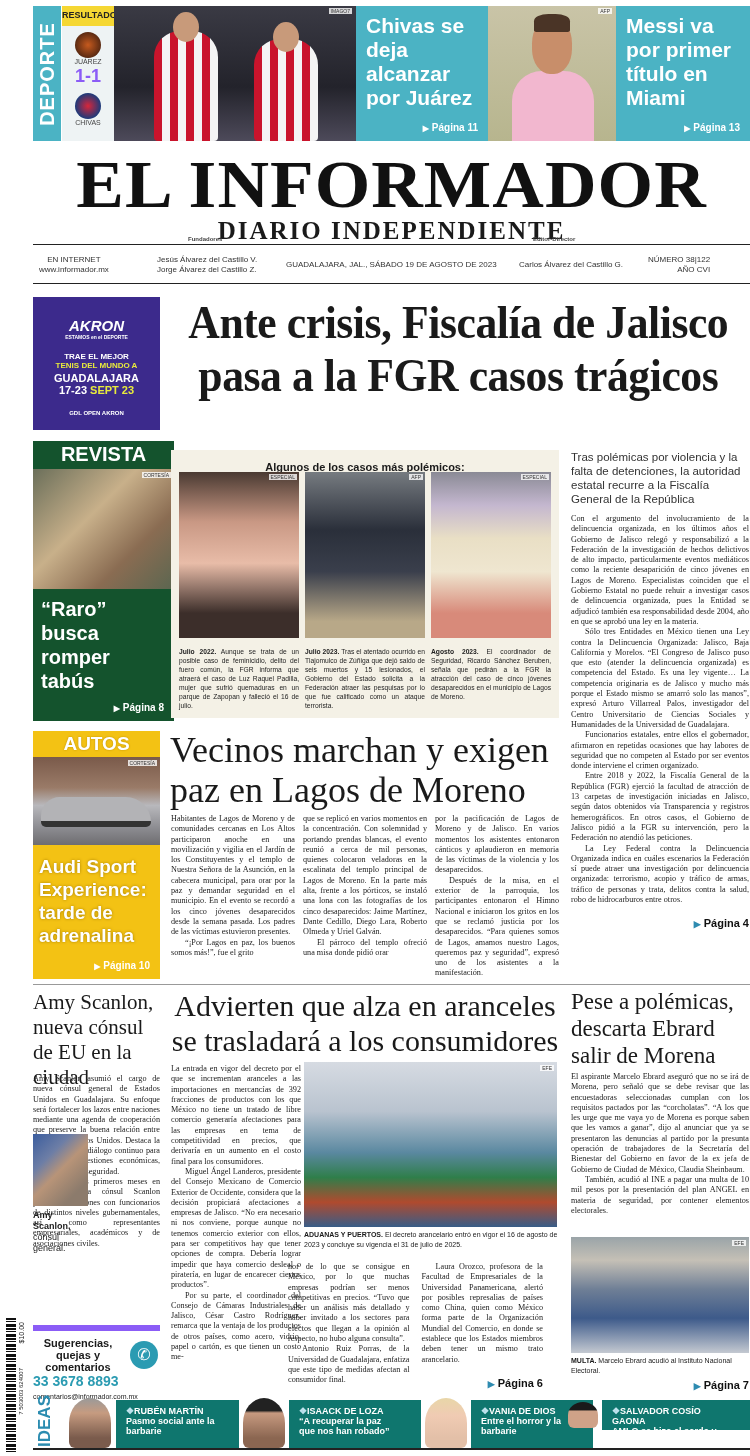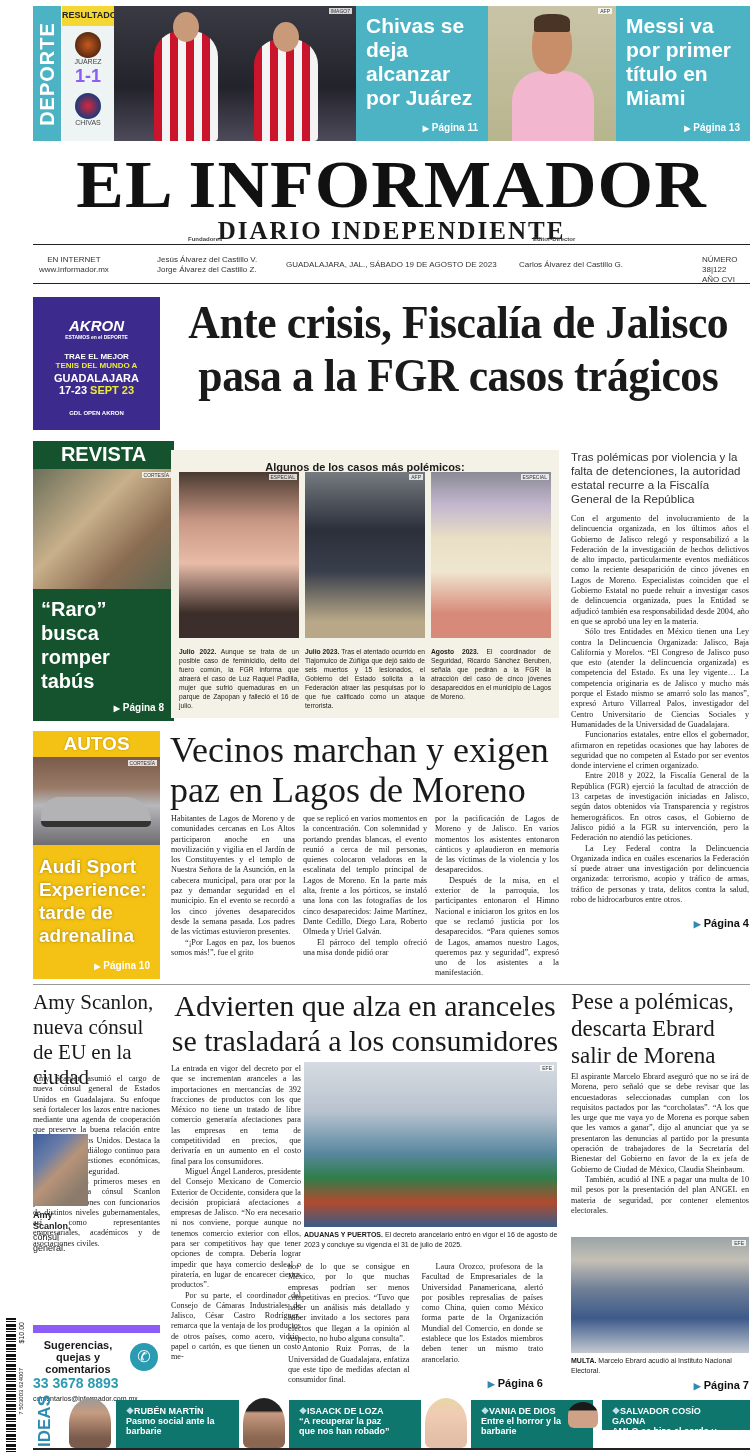--- a/index.html
+++ b/index.html
@@ -66,21 +66,21 @@
 #vec-body{left:171px;top:814px;width:388px;display:flex;gap:8px}
 #vec-body .col{flex:1}
 
 .hr{height:1px;background:#999}
 
 #amy-h{left:33px;top:990px;width:130px;font:21px "Liberation Serif",serif;line-height:25px}
 #amy-body{left:33px;top:1074px;width:127px}
 #amy-photo{left:33px;top:1134px;width:55px;height:72px;background:linear-gradient(135deg,#3b5d9e 0,#6d7ea6 30%,#b89478 50%,#8c7b6c 80%)}
 #amy-cap{left:33px;top:1210px;width:55px;font:9px "Liberation Sans",sans-serif;line-height:11px}
 #amy-cap b{font-weight:bold}
-#sugerencias{left:33px;top:1325px;width:127px;border-top:8px solid #8b5cf6;padding-top:6px}
+#sugerencias{left:33px;top:1325px;width:127px;border-top:6px solid #8b5cf6;padding-top:6px}
 #sugerencias .s1{font:bold 11px "Liberation Sans",sans-serif;text-align:center;line-height:12px;width:90px}
 #sugerencias .tel{font:bold 14px "Liberation Sans",sans-serif;color:#2b9bb2;line-height:16px}
 #sugerencias .mail{font:7px "Liberation Sans",sans-serif;margin-top:4px}
 #phone-icon{position:absolute;right:2px;top:10px;width:28px;height:28px;border-radius:50%;background:#2b9bb2;color:#fff;text-align:center;line-height:28px;font-size:16px}
 
 #ara-h{left:170px;top:988px;width:390px;font:30px "Liberation Serif",serif;line-height:35px;text-align:center}
 #ara-body1{left:171px;top:1064px;width:130px}
 #ara-photo{left:304px;top:1062px;width:253px;height:165px;background:linear-gradient(180deg,#d6dbe2 0,#b9c3cf 30%,#5a88a0 55%,#2f7e4a 70%,#b04a2e 85%,#385d88)}
 #ara-cap{left:304px;top:1230px;width:255px;font:7px "Liberation Sans",sans-serif;line-height:10px}
 #ara-cap b{font-weight:bold}
@@ -153,21 +153,21 @@
   <div class="c" style="left:6px;text-align:center">
     <div>EN INTERNET</div>
     <div>www.informador.mx</div>
   </div>
   <div class="c" style="left:124px">
     <div>Jesús Álvarez del Castillo V.</div>
     <div>Jorge Álvarez del Castillo Z.</div>
   </div>
   <div class="c" style="left:253px;top:15px">GUADALAJARA, JAL., SÁBADO 19 DE AGOSTO DE 2023</div>
   <div class="c" style="left:486px;top:15px">Carlos Álvarez del Castillo G.</div>
-  <div class="c" style="left:669px;text-align:left">
+  <div class="c" style="left:615px;text-align:right">
     <div>NÚMERO 38|122</div>
     <div>AÑO CVI</div>
   </div>
 </div>
 
 <div class="abs" id="ad">
   <div class="brand">AKRON</div>
   <div style="font:bold 5px 'Liberation Sans',sans-serif">ESTAMOS en el DEPORTE</div>
   <div class="t1">TRAE EL MEJOR</div>
   <div class="t2">TENIS DEL MUNDO A</div>

